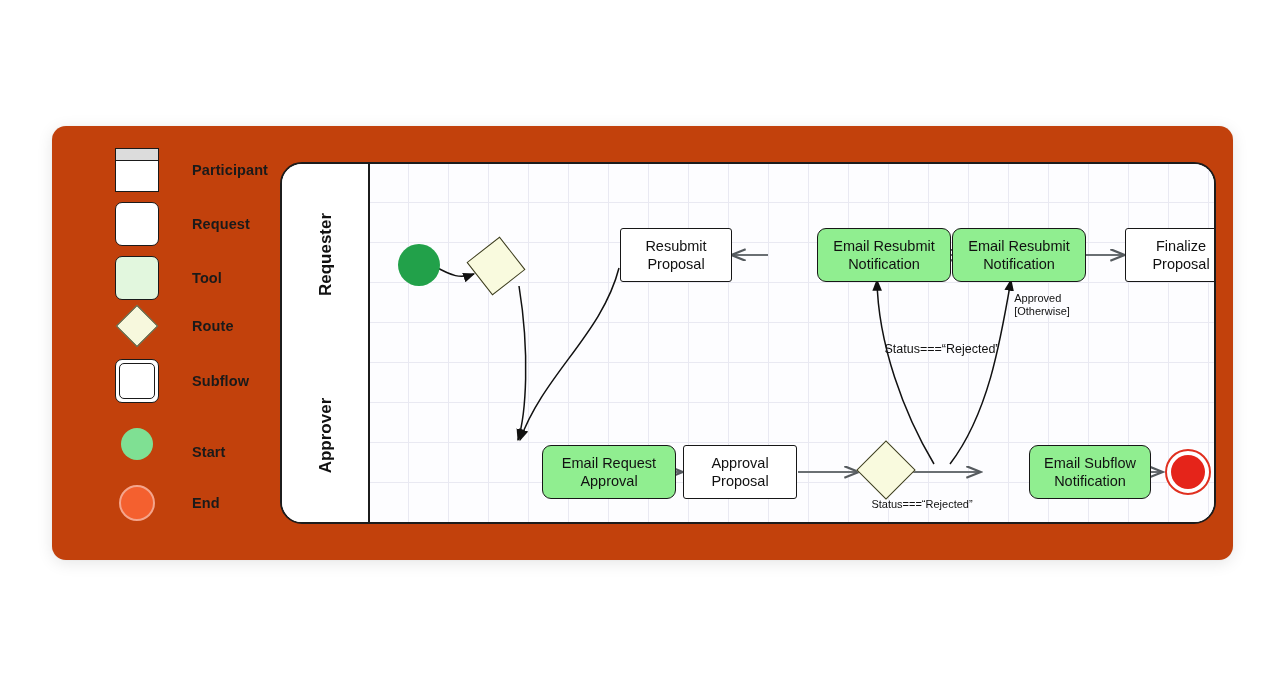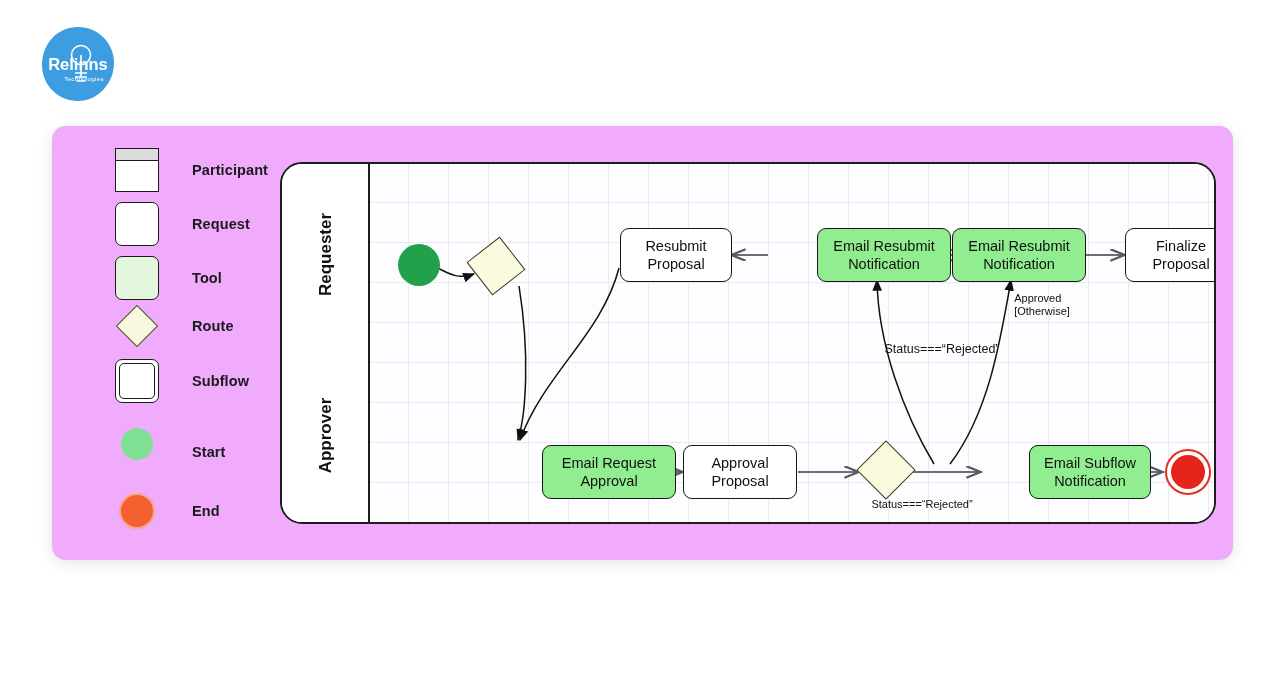--- a/index.html
+++ b/index.html
@@ -27,21 +27,21 @@
   }
   #logo-wrap svg { display: block; }
 
   
   #card {
     position: absolute;
     left: 52px;
     top: 126px;
     width: 1181px;
     height: 434px;
-    background: #f0abfc;
+    background: #c2410c;
     border-radius: 14px;
     box-shadow: 0 3px 16px rgba(0,0,0,0.10), 0 0 2px rgba(0,0,0,0.06);
   }
 
   
   #legend {
     position: absolute;
     left: 62px;
     top: 22px;
     width: 210px;
@@ -201,21 +201,21 @@
     position: absolute;
     box-sizing: border-box;
     display: flex;
     align-items: center;
     justify-content: center;
     text-align: center;
   }
   .node-activity {
     background: #ffffff;
     border: 1.7px solid #171717;
-    border-radius: 9px;
+    border-radius: 3px;
     font-size: 14.5px;
     color: #111111;
     line-height: 1.26;
   }
   .node-tool {
     background: #90ee90;
     border: 1.7px solid #171717;
     border-radius: 9px;
     font-size: 14.5px;
     color: #111111;
@@ -256,32 +256,20 @@
   }
   .edge-label.small {
     font-size: 11px;
   }
 </style>
 </head>
 <body>
 
 <div id="page">
 
-  <div id="logo-wrap">
-    <svg width="76" height="78" viewBox="0 0 76 78">
-      <path d="M38 2 C58 2 74 18 74 38 C74 58 58 76 38 76 C18 76 2 60 2 40 C2 18 18 2 38 2 Z" fill="#3d9de0"></path>
-      <g>
-        <circle cx="41" cy="30" r="9.5" fill="none" stroke="#ffffff" stroke-width="1.6"></circle>
-        <path d="M41 30 L41 52" stroke="#ffffff" stroke-width="1.6" fill="none"></path>
-        <path d="M35 48 L47 48 M35 52 L47 52 M36.5 56 L45.5 56" stroke="#ffffff" stroke-width="1.6" fill="none"></path>
-      </g>
-      <text x="38" y="45" text-anchor="middle" font-family="'Liberation Sans', sans-serif" font-size="16.5" font-weight="bold" fill="#ffffff">Relinns</text>
-      <text x="44" y="56" text-anchor="middle" font-family="'Liberation Sans', sans-serif" font-size="6.2" fill="#ffffff" letter-spacing="0.3">Technologies</text>
-    </svg>
-  </div>
 
   <div id="card">
 
     <div id="legend">
 
       <div class="legend-row" style="top:0px;">
         <div class="legend-swatch">
           <div class="sw-participant">
               <div class="hdr"></div>
             </div>
@@ -319,21 +307,21 @@
         <div class="legend-label">Subflow</div>
       </div>
 
       <div class="legend-row" style="top:280px;align-items:flex-end;">
         <div class="legend-swatch">
           <div class="sw-start"></div>
         </div>
         <div class="legend-label">Start</div>
       </div>
 
-      <div class="legend-row" style="top:345px;">
+      <div class="legend-row" style="top:337px;">
         <div class="legend-swatch">
           <div class="sw-end"></div>
         </div>
         <div class="legend-label">End</div>
       </div>
 
     </div>
 
     <div id="canvas-frame">
 

